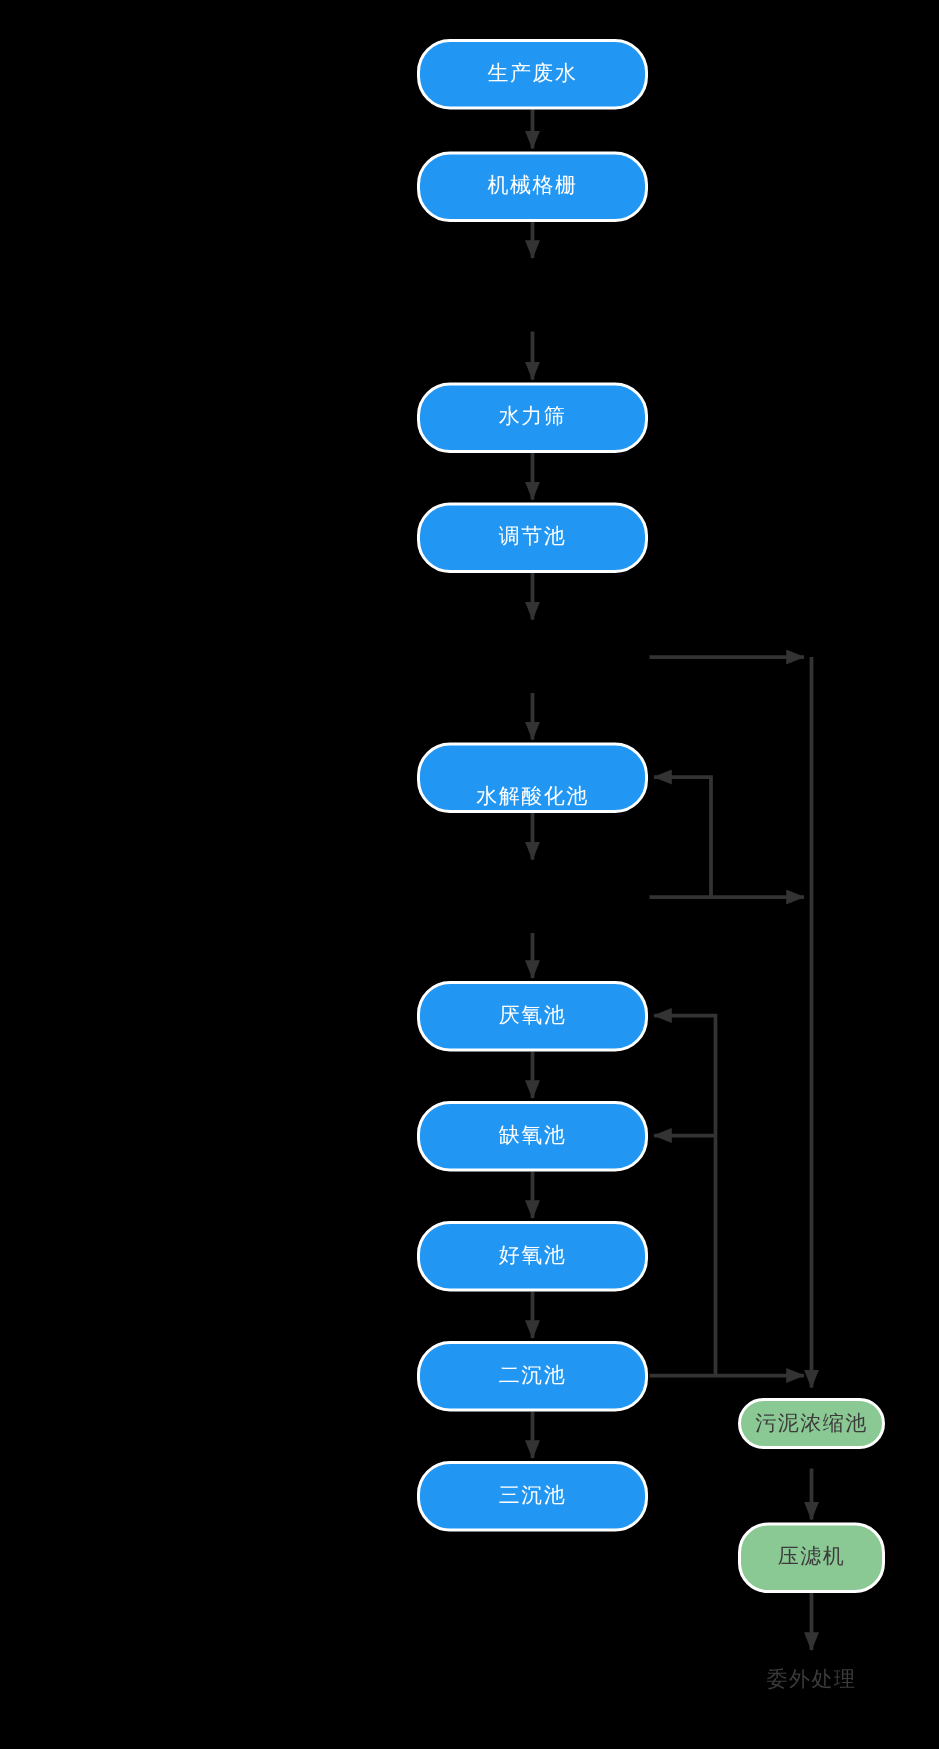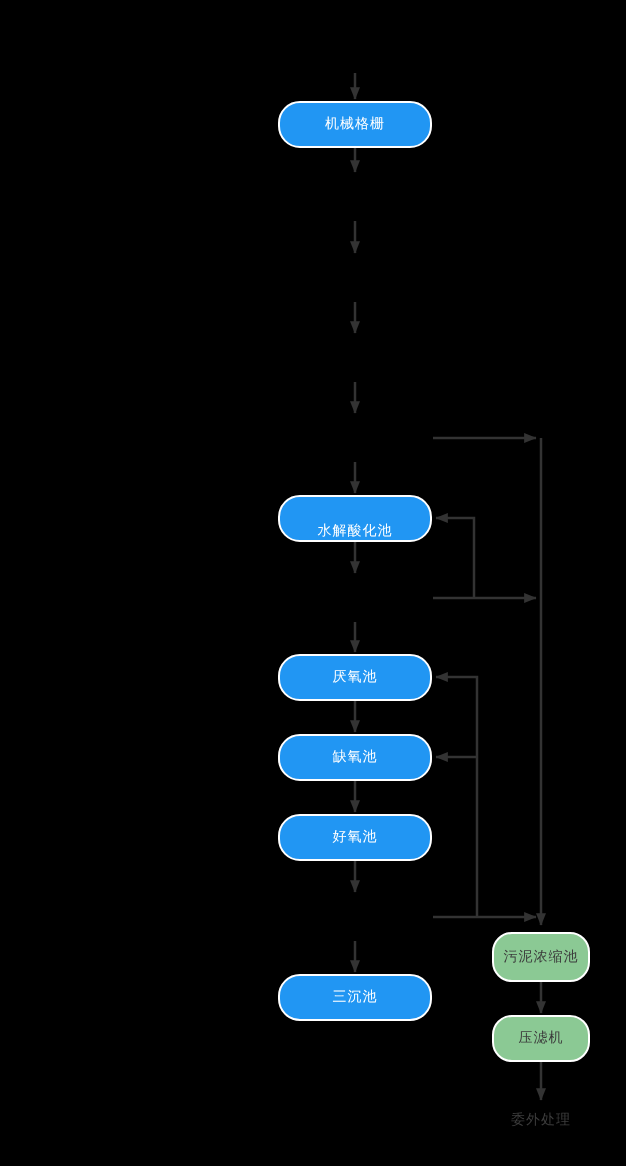--- a/index.html
+++ b/index.html
@@ -63,39 +63,51 @@
     <polyline points="433,917 536,917" fill="none" stroke="#333333" stroke-width="2.5" marker-end="url(#arrowhead)"></polyline>
     <polyline points="541,438 541,925" fill="none" stroke="#333333" stroke-width="2.5" marker-end="url(#arrowhead)"></polyline>
     <polyline points="474,598 474,518 436,518" fill="none" stroke="#333333" stroke-width="2.5" marker-end="url(#arrowhead)"></polyline>
     <polyline points="477,917 477,677 436,677" fill="none" stroke="#333333" stroke-width="2.5" marker-end="url(#arrowhead)"></polyline>
     <polyline points="477,757 436,757" fill="none" stroke="#333333" stroke-width="2.5" marker-end="url(#arrowhead)"></polyline>
     <polyline points="541,979 541,1013" fill="none" stroke="#333333" stroke-width="2.5" marker-end="url(#arrowhead)"></polyline>
     <polyline points="541,1062 541,1100" fill="none" stroke="#333333" stroke-width="2.5" marker-end="url(#arrowhead)"></polyline>
   </svg>
 
 <div id="nodes">
+    <div class="node blue" style="left: 278px; top: 25.5px; width: 154px; height: 47px;">
+      <span>生产废水</span>
+    </div>
     <div class="node blue" style="left: 278px; top: 100.5px; width: 154px; height: 47px; font-family: Liberation Serif, serif;">
       <span>机械格栅</span>
+    </div>
+    <div class="node blue" style="left: 278px; top: 254.5px; width: 154px; height: 47px;">
+      <span>水力筛</span>
+    </div>
+    <div class="node blue" style="left: 278px; top: 334.5px; width: 154px; height: 47px;">
+      <span>调节池</span>
     </div>
     <div class="node blue" style="left: 278px; top: 494.5px; width: 154px; height: 47px; align-items: flex-end;">
       <span>水解酸化池</span>
     </div>
     <div class="node blue" style="left: 278px; top: 653.5px; width: 154px; height: 47px;">
       <span>厌氧池</span>
     </div>
     <div class="node blue" style="left: 278px; top: 733.5px; width: 154px; height: 47px;">
       <span>缺氧池</span>
     </div>
     <div class="node blue" style="left: 278px; top: 813.5px; width: 154px; height: 47px;">
       <span>好氧池</span>
     </div>
+    <div class="node blue" style="left: 278px; top: 893.5px; width: 154px; height: 47px;">
+      <span>二沉池</span>
+    </div>
     <div class="node blue" style="left: 278px; top: 973.5px; width: 154px; height: 47px;">
       <span>三沉池</span>
     </div>
-    <div class="node green" style="left: 492px; top: 931.5px; width: 98px; height: 50px; align-items: center;">
+    <div class="node green" style="left: 492px; top: 931.5px; width: 98px; height: 34px; align-items: center;">
       <span>污泥浓缩池</span>
     </div>
     <div class="node green" style="left: 492px; top: 1014.5px; width: 98px; height: 47px;">
       <span>压滤机</span>
     </div>
     <div class="node textonly" style="left: 496px; top: 1096.5px; width: 90px; height: 47px; font-family: Liberation Mono, monospace;">
       <span>委外处理</span>
     </div>
   </div>
 

